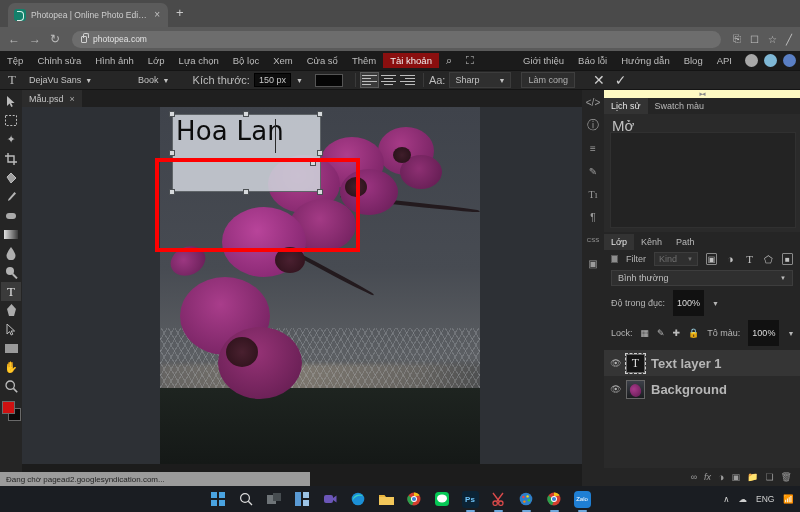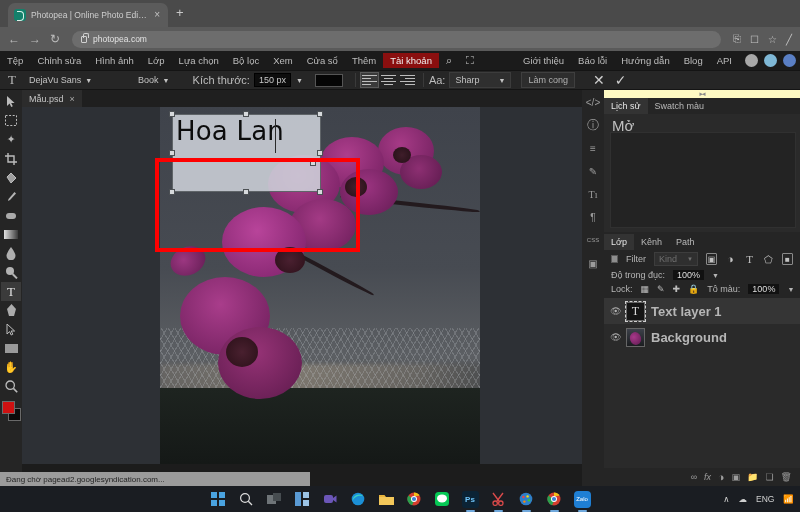--- a/index.html
+++ b/index.html
@@ -142,21 +142,21 @@
   .layerpanel{ flex:1; background:#252525; display:flex; flex-direction:column; }
   .row{ display:flex; align-items:center; gap:8px; padding:2px 7px; }
   .r-lbl{ font-size:9px; color:#b5b5b5; white-space:nowrap; }
   .chk{ width:8px; height:8px; background:#8e8e8e; border:1px solid #5a5a5a; }
   .ficon{ width:13px; height:12px; border:1px solid #8a8a8a; display:flex;
     align-items:center; justify-content:center; font-size:8px; color:#c2c2c2; cursor:pointer;
     border-radius:1px; }
   .dropdown{ background:#2f2f2f; border:1px solid #3d3d3d; color:#bdbdbd; font-size:9px;
     padding:2px 6px; display:flex; justify-content:space-between; align-items:center;
     cursor:pointer; }
-  .val{ background:#111; color:#ddd; font-size:9px; padding:0 4px; }
+  .val{ background:#111; color:#ddd; font-size:9px; padding:8px 4px; }
   .lock-ic{ font-size:9px; color:#bcbcbc; cursor:pointer; }
   .layers{ flex:1; background:#2a2a2a; margin-top:2px; overflow:hidden; }
   .layer{ display:flex; align-items:center; gap:6px; padding:3px 6px; height:26px; }
   .layer.sel{ background:#353535; }
   .eye{ font-size:9px; color:#b4b4b4; width:10px; text-align:center; cursor:pointer; }
   .thumb{ width:19px; height:19px; background:#151515; border:1px solid #666;
     display:flex; align-items:center; justify-content:center; font-size:12px; color:#ddd;
     font-family:"Liberation Serif", serif; overflow:hidden; position:relative; }
   .thumb.sel-th{ outline:1px dashed #cfcfcf; outline-offset:0px; }
   .l-name{ font-size:13px; color:#b6b6b6;font-weight:bold; }
@@ -457,20 +457,26 @@
             <span>Kind</span>
             <span style="font-size:6px">▼</span>
           </span>
           <span class="ficon">▣</span>
           <span class="ficon" style="border:none;font-size:11px">◑</span>
           <span class="ficon" style="border:none;font-family:'Liberation Serif',serif;font-size:11px">T</span>
           <span class="ficon" style="border:none;font-size:10px">⬠</span>
           <span class="ficon">■</span>
         </div>
 
+        <div class="row">
+          <span class="dropdown" style="flex:1">
+            <span>Bình thường</span>
+            <span style="font-size:6px">▼</span>
+          </span>
+        </div>
 
         <div class="row">
           <span class="r-lbl">Độ trong đục:</span>
           <span class="val">100%</span>
           <span class="r-lbl" style="font-size:7px">▼</span>
         </div>
 
         <div class="row">
           <span class="r-lbl">Lock:</span>
           <span class="lock-ic">▦</span>

